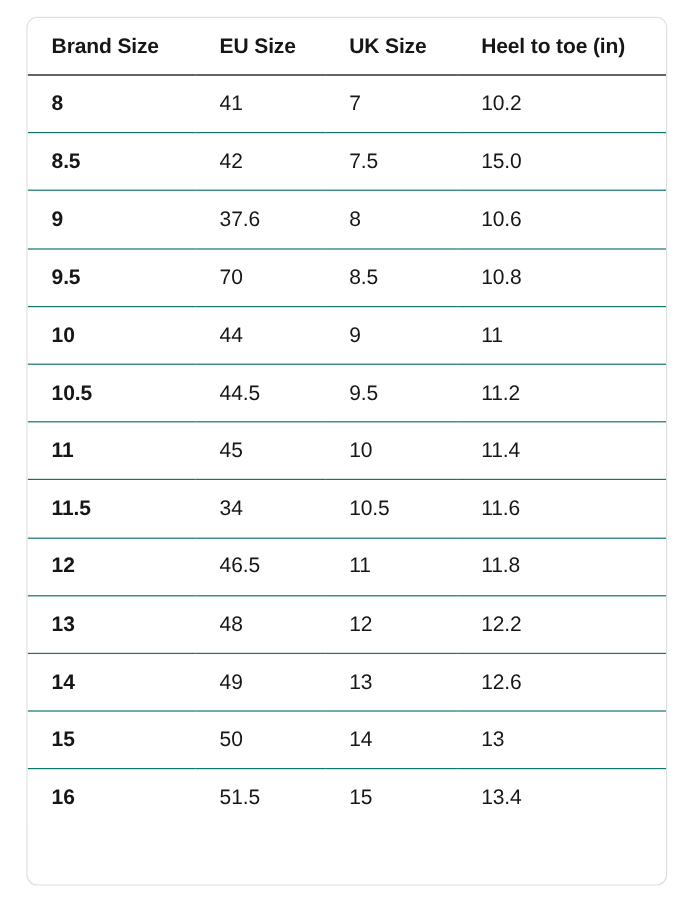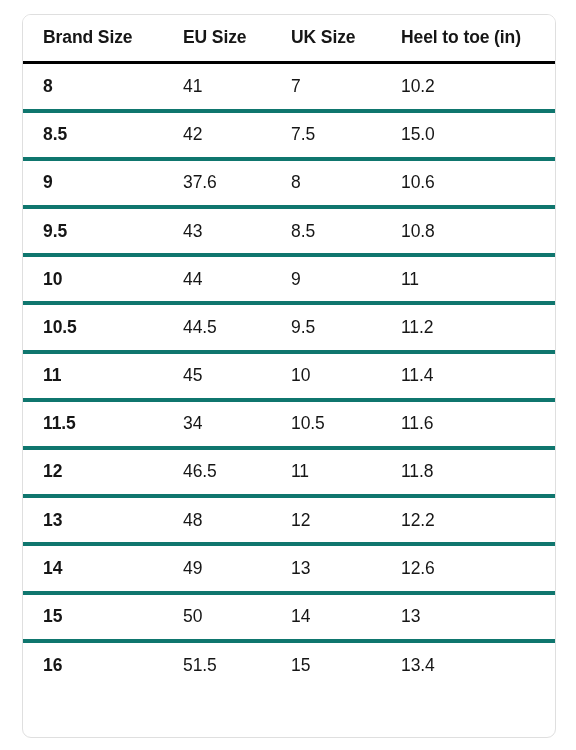--- a/index.html
+++ b/index.html
@@ -54,25 +54,25 @@
     color: #161616;
     font-size: 17.5px;
     line-height: 1.1;
     letter-spacing: -0.1px;
     box-sizing: border-box;
     white-space: nowrap;
   }
   table.size-table thead th {
     font-weight: bold;
     font-size: 17.5px;
-    border-bottom: 3px solid #000000;
+    border-bottom: 1px solid #000000;
     height: 47.5px;
   }
   table.size-table tbody tr td {
-    border-top: 4px solid #0f766e;
+    border-top: 1px solid #0f766e;
     font-weight: normal;
   }
   table.size-table tbody tr:first-child td {
     border-top: none;
   }
   table.size-table tbody td.brand-cell {
     font-weight: bold;
   }
 </style>
 </head>
@@ -109,21 +109,21 @@
             <td>15.0</td>
           </tr>
           <tr>
             <td class="brand-cell">9</td>
             <td>37.6</td>
             <td>8</td>
             <td>10.6</td>
           </tr>
           <tr>
             <td class="brand-cell">9.5</td>
-            <td>43</td>
+            <td>70</td>
             <td>8.5</td>
             <td>10.8</td>
           </tr>
           <tr>
             <td class="brand-cell">10</td>
             <td>44</td>
             <td>9</td>
             <td>11</td>
           </tr>
           <tr>

